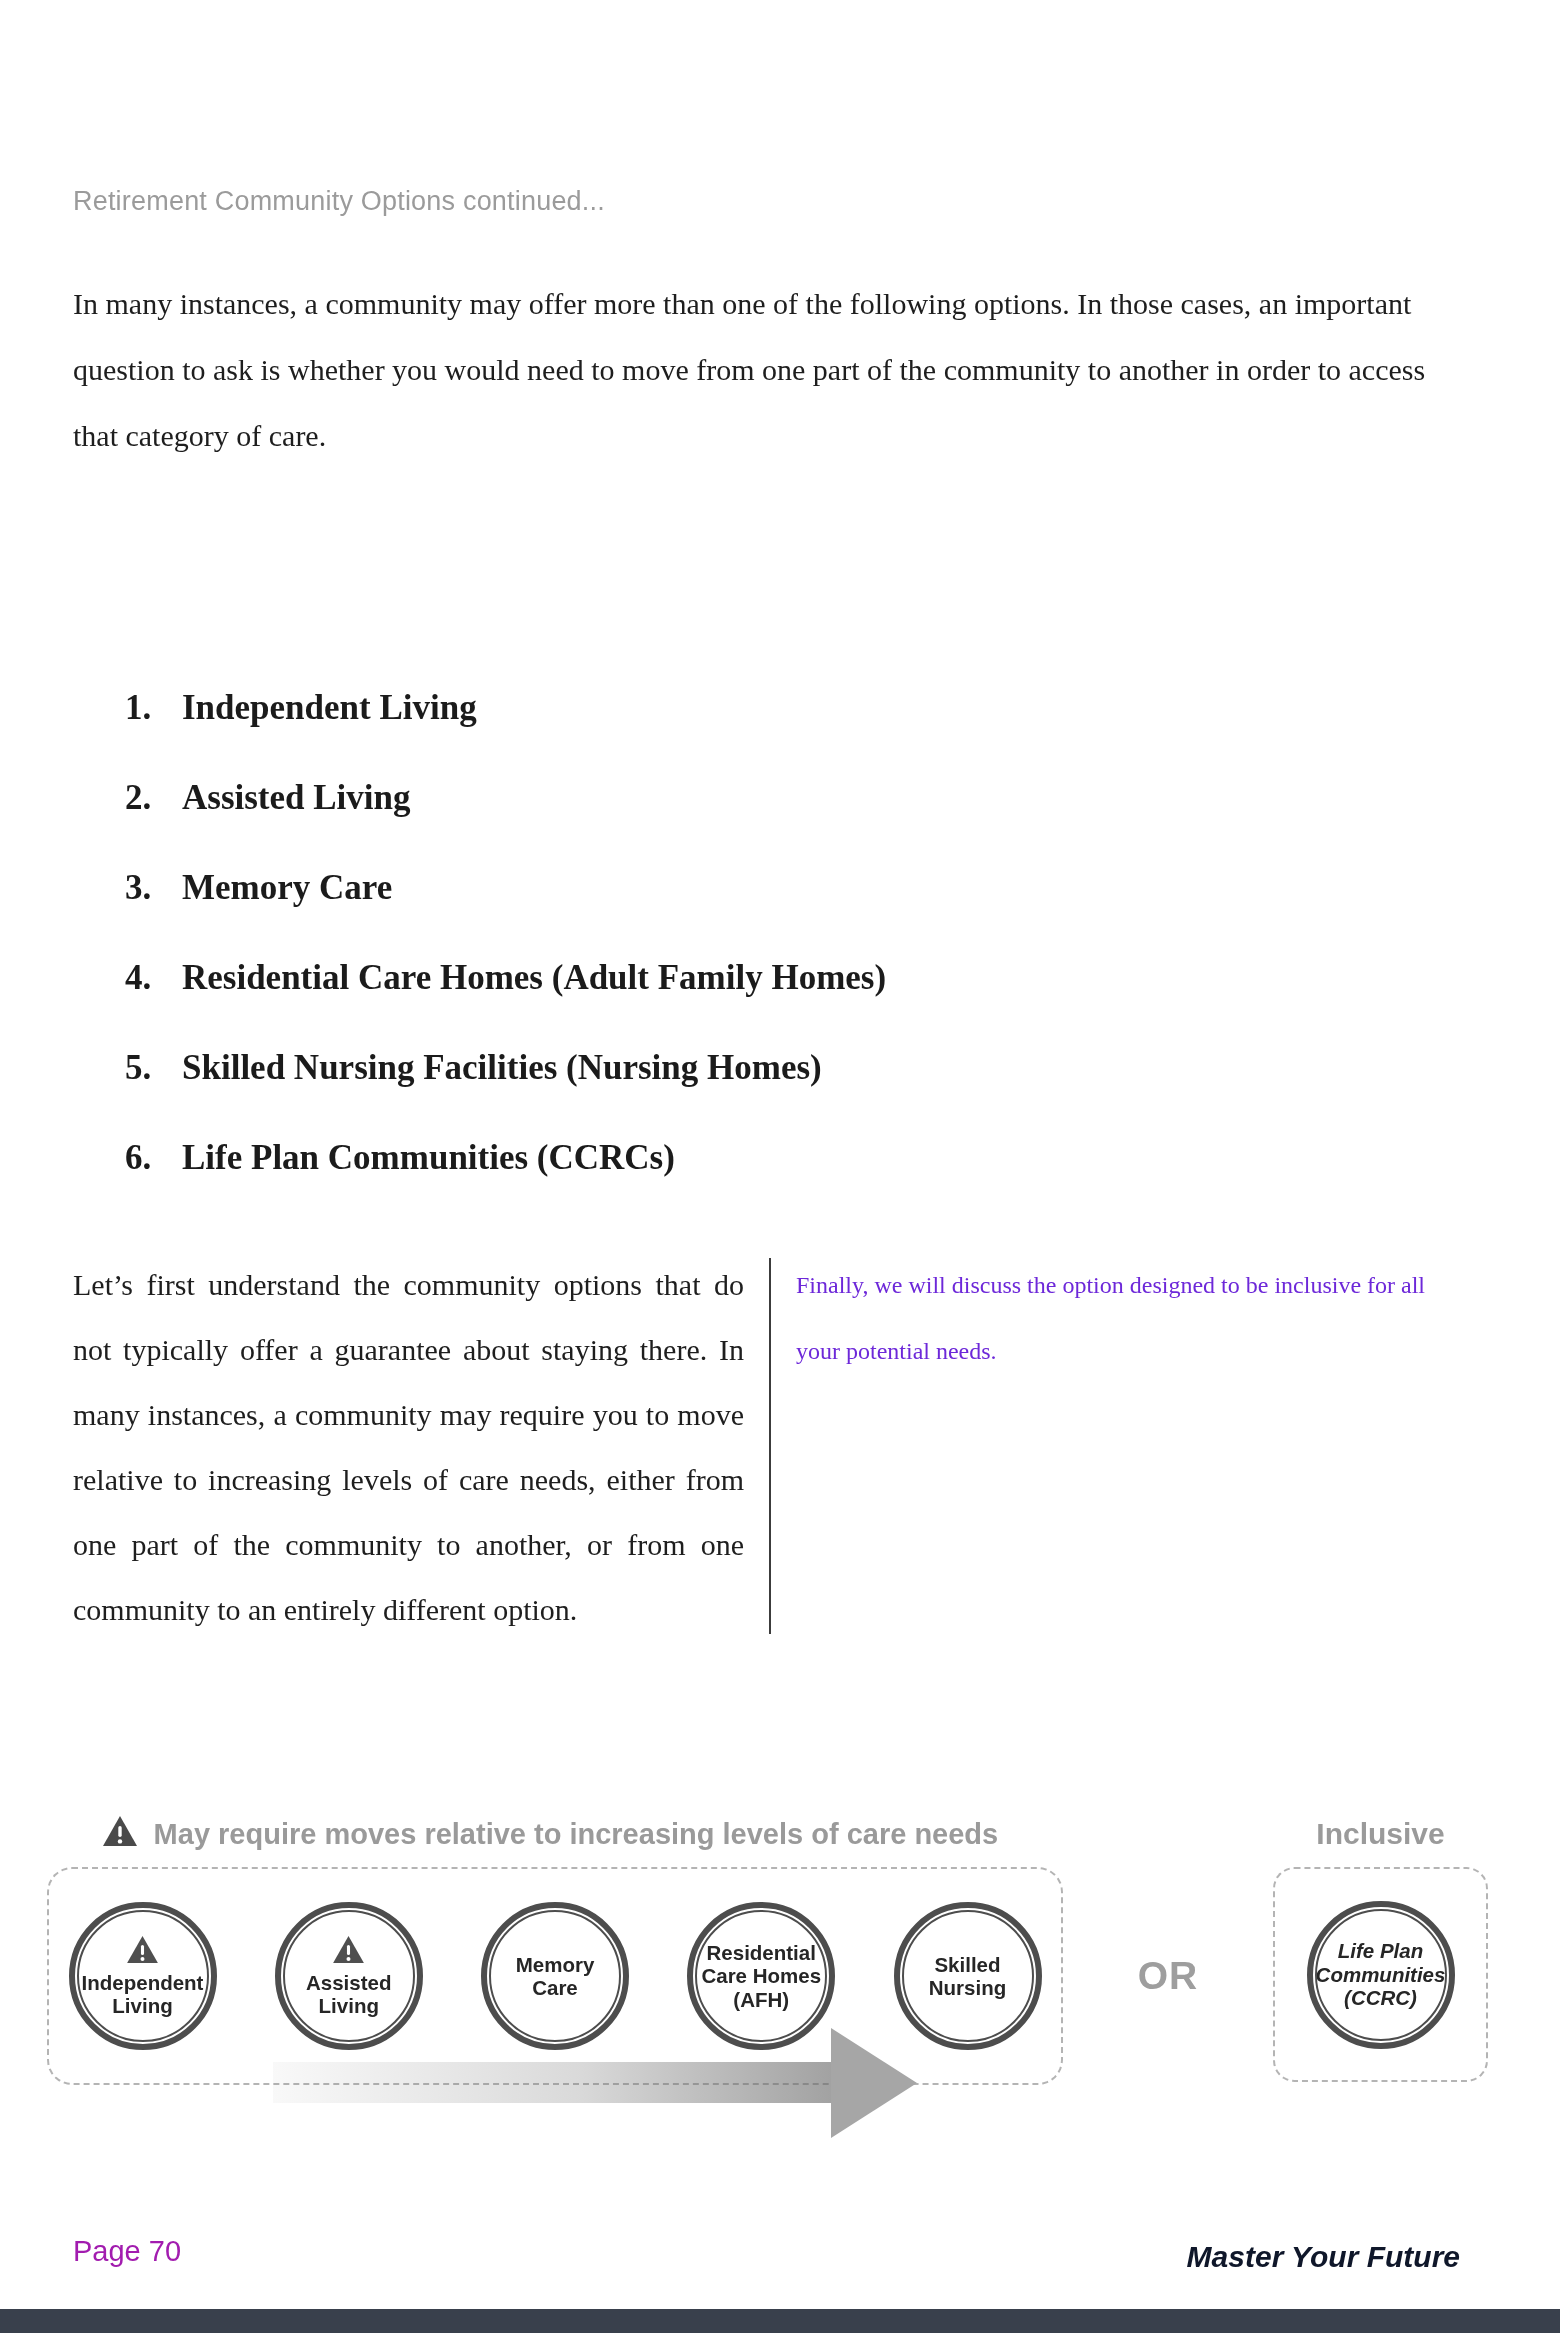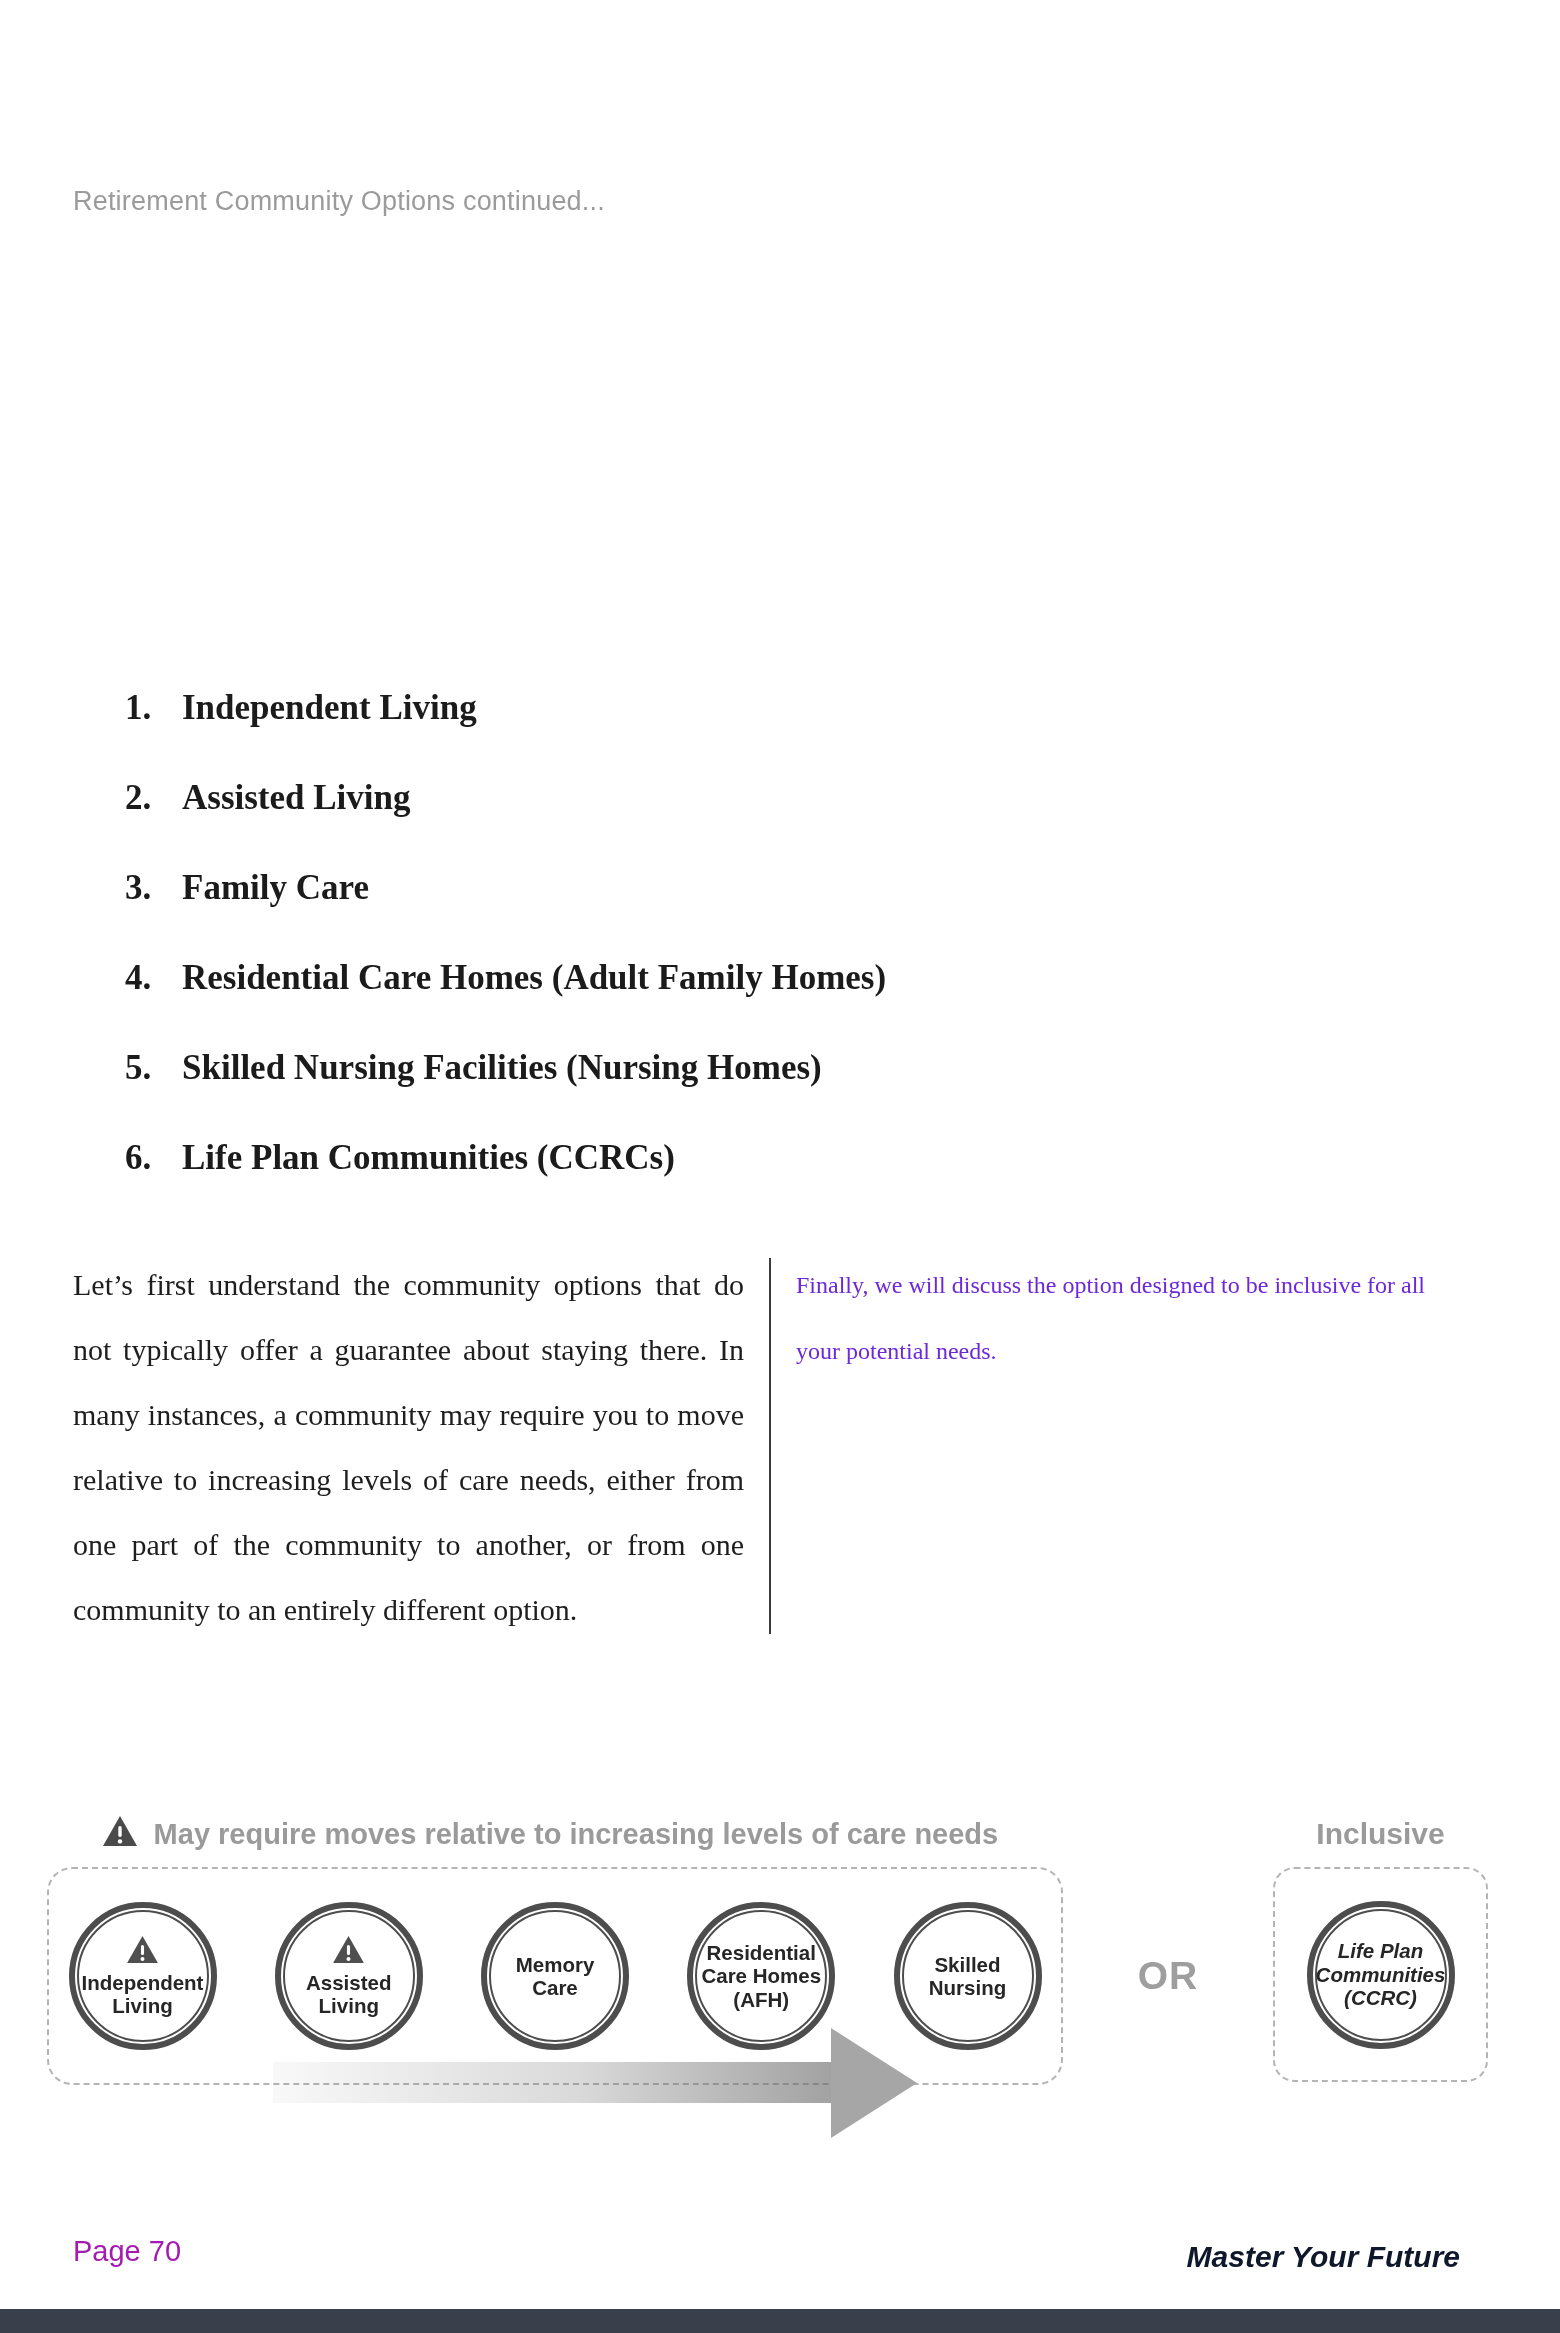--- a/index.html
+++ b/index.html
@@ -114,34 +114,35 @@
     background:#39404c;
   }
 </style>
 </head>
 <body>
 
 <div class="page">
 
   <div class="kicker">Retirement Community Options continued...</div>
 
+  <p class="intro">In many instances, a community may offer more than one of the following options. In those cases, an important question to ask is whether you would need to move from one part of the community to another in order to access that category of care.</p>
 
 
   <ol class="options-list">
       <li>
         <span class="num">1.</span>
         <span>Independent Living</span>
       </li>
       <li>
         <span class="num">2.</span>
         <span>Assisted Living</span>
       </li>
       <li>
         <span class="num">3.</span>
-        <span>Family Care</span>
+        <span>Memory Care</span>
       </li>
       <li>
         <span class="num">4.</span>
         <span>Residential Care Homes (Adult Family Homes)</span>
       </li>
       <li>
         <span class="num">5.</span>
         <span>Skilled Nursing Facilities (Nursing Homes)</span>
       </li>
       <li>

